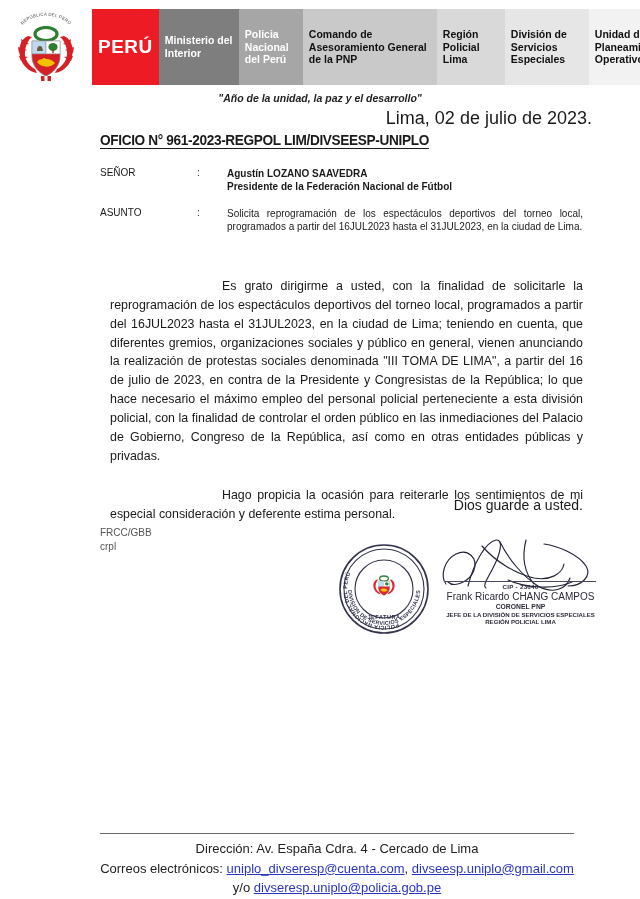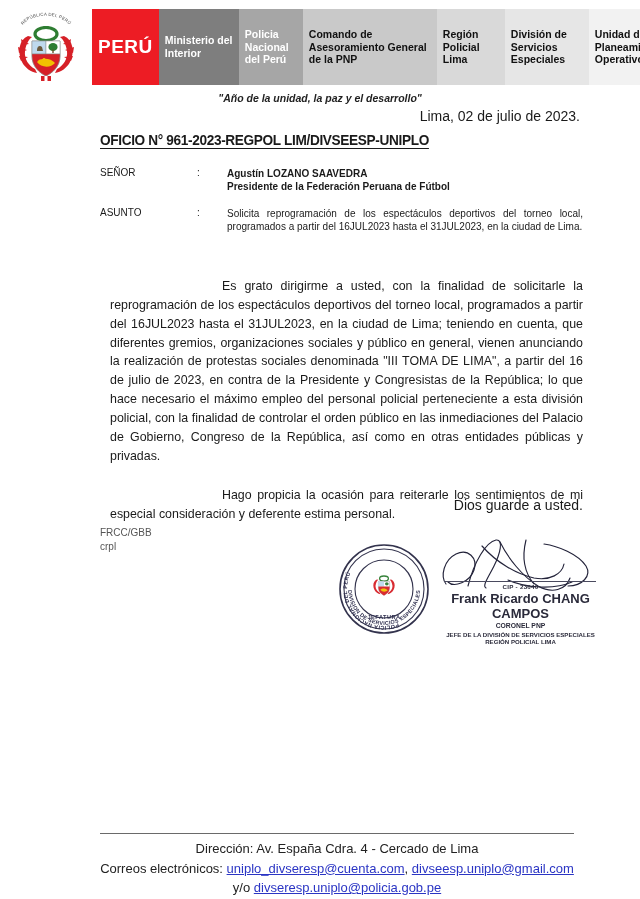--- a/index.html
+++ b/index.html
@@ -106,23 +106,23 @@
     text-align: center;
     font-style: italic;
     font-weight: bold;
     font-size: 10.5px;
     color: #222;
   }
 
   
   .dateline {
     position: absolute;
-    right: 60px;
+    right: 48px;
     top: 108px;
-    font-size: 14px;
+    font-size: 18px;
     color: #1a1a1a;
   }
 
   
   .oficio-title {
     position: absolute;
     left: 100px;
     top: 131px;
     font-size: 15.5px;
     font-weight: bold;
@@ -243,21 +243,21 @@
   .sig-lines {
     position: absolute;
     left: 0;
     top: 47px;
     width: 165px;
     text-align: center;
     color: #2a2a3a;
   }
   .sig-lines div { line-height: 1.22; }
   .sig-cip      { font-size: 6.2px; font-weight: bold; letter-spacing: 0.3px; }
-  .sig-name     { font-size: 13px; font-weight: bold; }
+  .sig-name     { font-size: 10px; font-weight: normal; }
   .sig-rank     { font-size: 6.8px; font-weight: bold; }
   .sig-role     { font-size: 6.1px; font-weight: bold; }
   .sig-region   { font-size: 6.1px; font-weight: bold; }
 
   
   .footer {
     position: absolute;
     left: 100px;
     top: 833px;
     width: 474px;
@@ -355,21 +355,21 @@
 
   <div class="oficio-title">OFICIO N° 961-2023-REGPOL LIM/DIVSEESP-UNIPLO</div>
 
   <div class="fields">
 
     <div class="field-row">
       <div class="field-label">SEÑOR</div>
       <div class="field-colon">:</div>
       <div class="field-value bold">
         <div>Agustín LOZANO SAAVEDRA</div>
-        <div>Presidente de la Federación Peruana de Fútbol</div>
+        <div>Presidente de la Federación Nacional de Fútbol</div>
       </div>
     </div>
 
     <div class="field-row">
       <div class="field-label">ASUNTO</div>
       <div class="field-colon">:</div>
       <div class="field-value justify">Solicita reprogramación de los espectáculos deportivos del torneo local, programados a partir del 16JUL2023 hasta el 31JUL2023, en la ciudad de Lima.</div>
     </div>
 
   </div>

